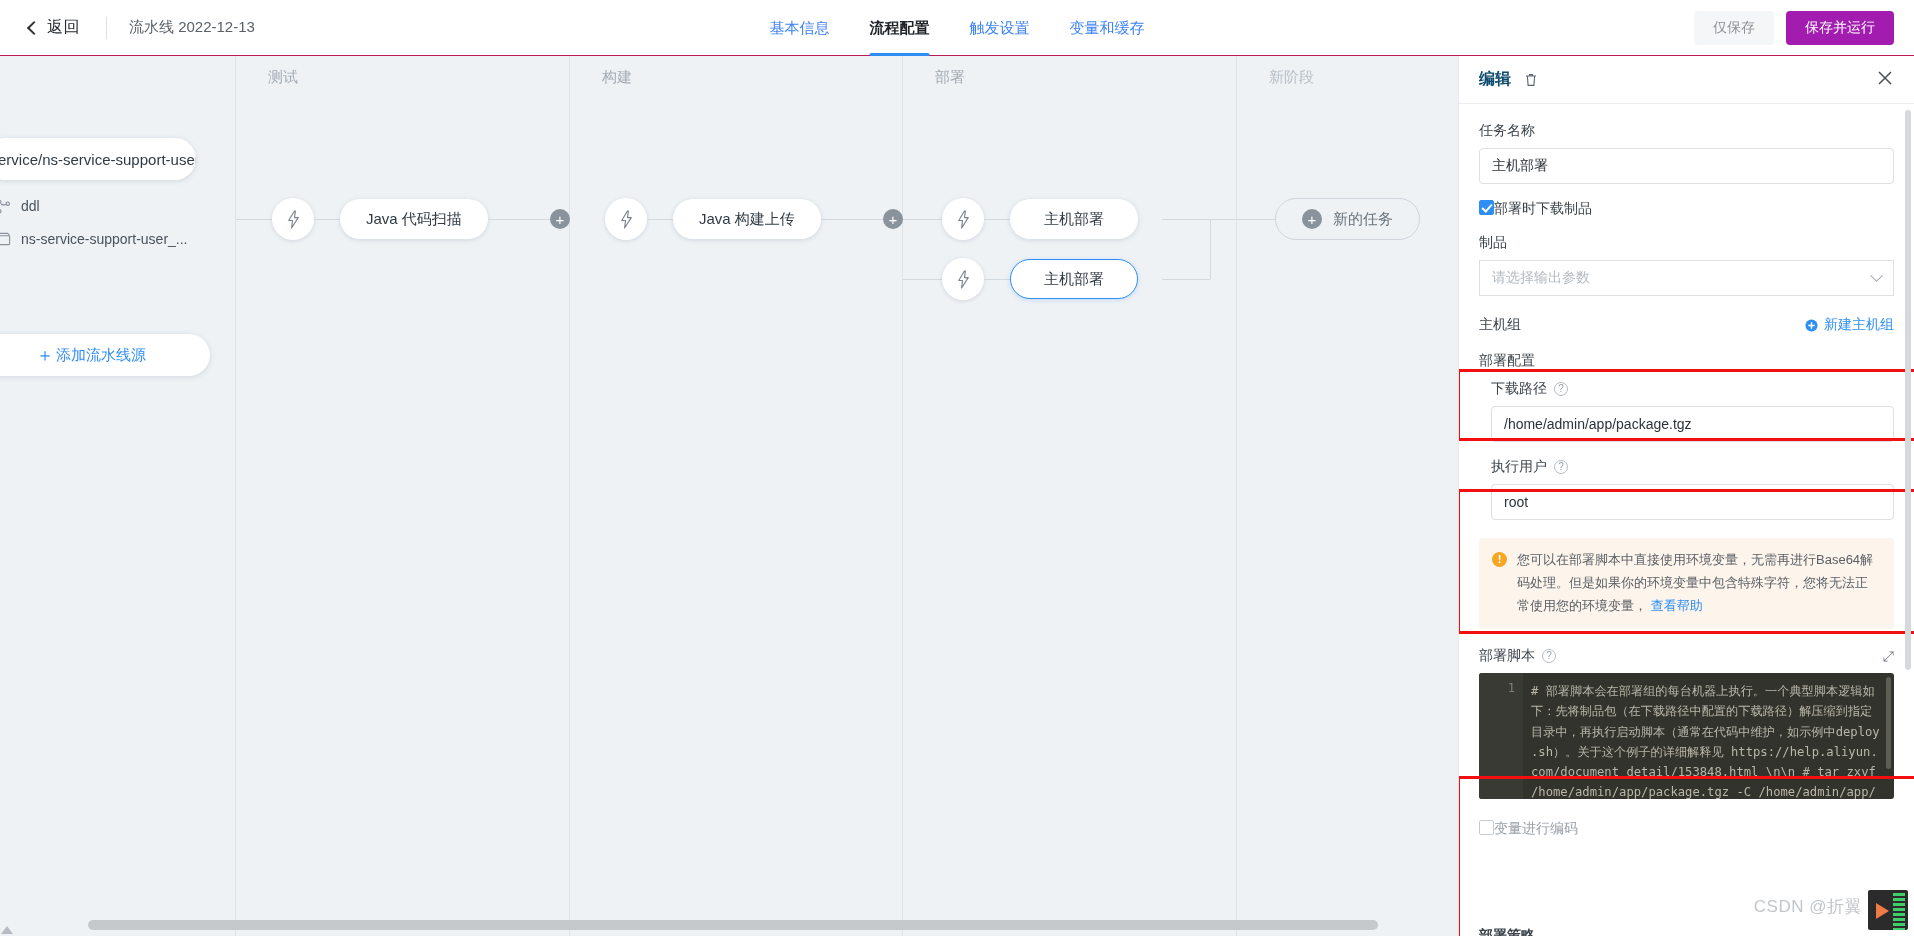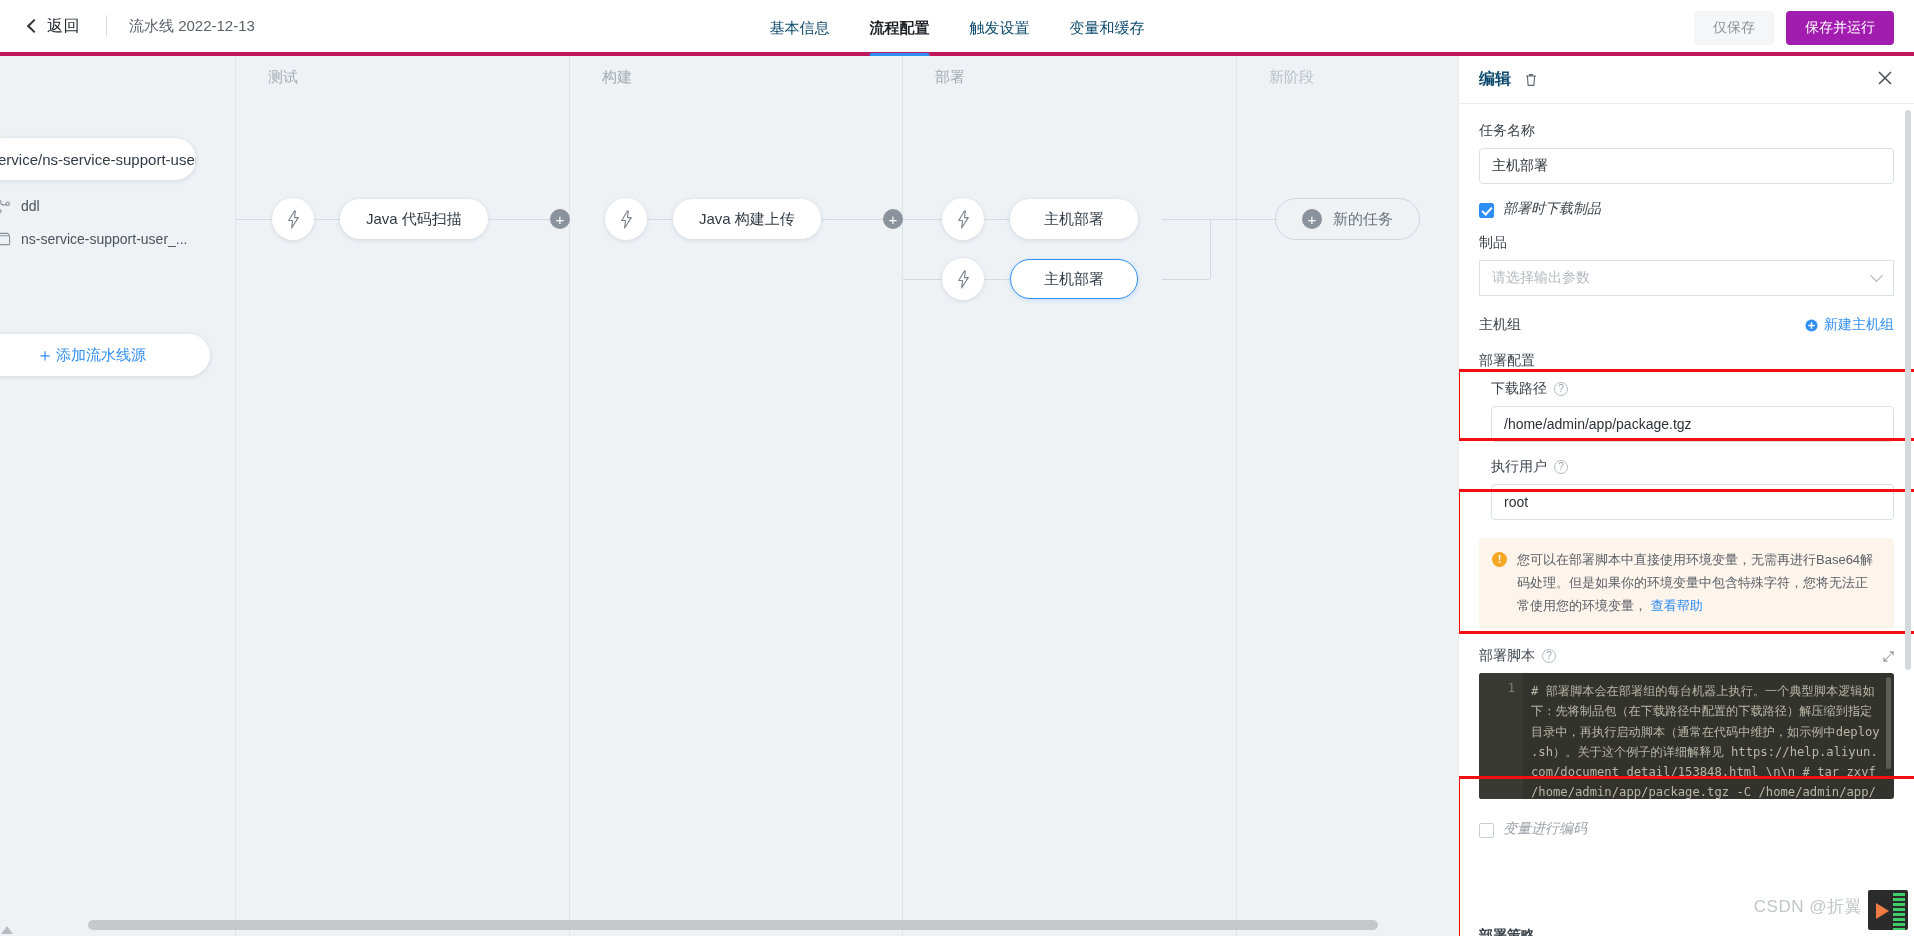--- a/index.html
+++ b/index.html
@@ -10,21 +10,21 @@
     font-family: "Liberation Sans", "DejaVu Sans", sans-serif;
     background: #ffffff;
     color: #333;
     -webkit-font-smoothing: antialiased;
   }
   .app { position: relative; width: 1914px; height: 936px; }
 
   
   .topbar {
     position: absolute; top: 0; left: 0; width: 1914px; height: 56px;
-    background: #fff; border-bottom: 4px solid #be185d;
+    background: #fff; border-bottom: 1px solid #be185d;
     display: flex; align-items: center;
   }
   .back-group {
     display: flex; align-items: center; gap: 9px;
     padding-left: 26px; cursor: pointer;
   }
   .chev-left {
     width: 12px; height: 12px; position: relative; display: inline-block;
   }
   .chev-left::before {
@@ -36,21 +36,21 @@
   .back-label { font-size: 16px; color: #24292f; letter-spacing: .5px; }
   .vline { width: 1px; height: 22px; background: #dcdfe6; margin: 0 22px 0 26px; }
   .pipeline-title { font-size: 15px; color: #5a6169; }
 
   .tabs {
     position: absolute; left: 50%; transform: translateX(-50%);
     top: 0; height: 56px; display: flex; align-items: center; gap: 36px;
   }
   .tab {
     position: relative; height: 56px; display: flex; align-items: center;
-    font-size: 15px; color: #0c4a6e; cursor: pointer; padding: 0 2px;
+    font-size: 15px; color: #3b82f6; cursor: pointer; padding: 0 2px;
   }
   .tab.active { color: #1f2328; font-weight: 600; }
   .tab.active::after {
     content: ""; position: absolute; left: 2px; right: 2px; bottom: 0;
     height: 3px; background: #2f8ef4; border-radius: 2px;
   }
 
   .top-actions {
     position: absolute; right: 20px; top: 0; height: 56px;
     display: flex; align-items: center; gap: 12px;
@@ -173,21 +173,21 @@
     padding: 0 12px; font-size: 14px;
     display: flex; align-items: center; justify-content: space-between;
     cursor: pointer; background: #fff;
   }
   .select .ph { color: #b4bac0; }
   .chev-down {
     width: 9px; height: 9px; border-right: 1.6px solid #a6acb3;
     border-bottom: 1.6px solid #a6acb3; transform: rotate(45deg) translate(-2px,-2px);
   }
 
-  .cbx-row { display: flex; align-items: flex-end; gap: 9px; margin: 16px 0; font-style: italic; }
+  .cbx-row { display: flex; align-items: flex-start; margin: 16px 0; }
   .cbx {
     width: 15px; height: 15px; border-radius: 2px;
     border: 1px solid #c8ccd1; background: #fff; position: relative;
     flex: 0 0 auto; cursor: pointer;
   }
   .cbx.checked { background: #2f8ef4; border-color: #2f8ef4; }
   .cbx.checked::after {
     content: ""; position: absolute; left: 4px; top: 1px;
     width: 4px; height: 8px; border-right: 2px solid #fff; border-bottom: 2px solid #fff;
     transform: rotate(42deg);

